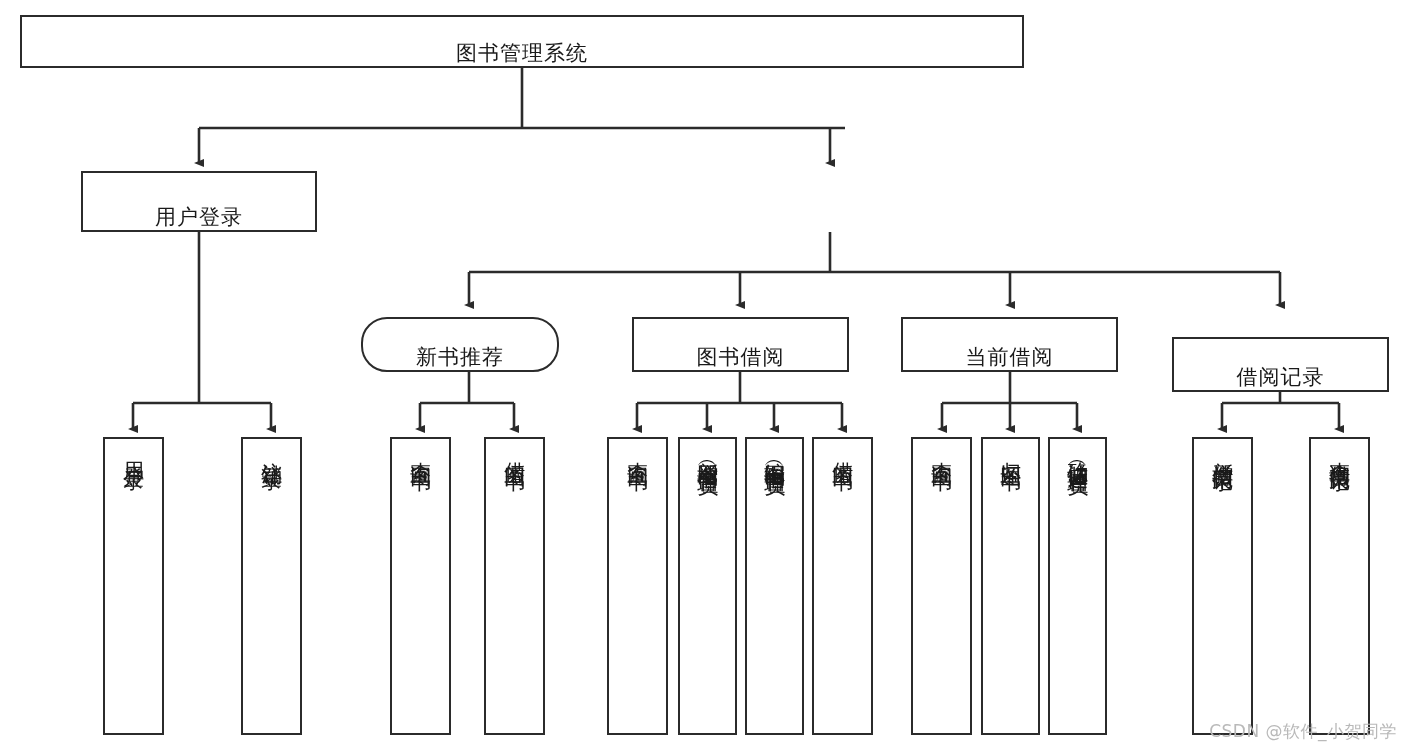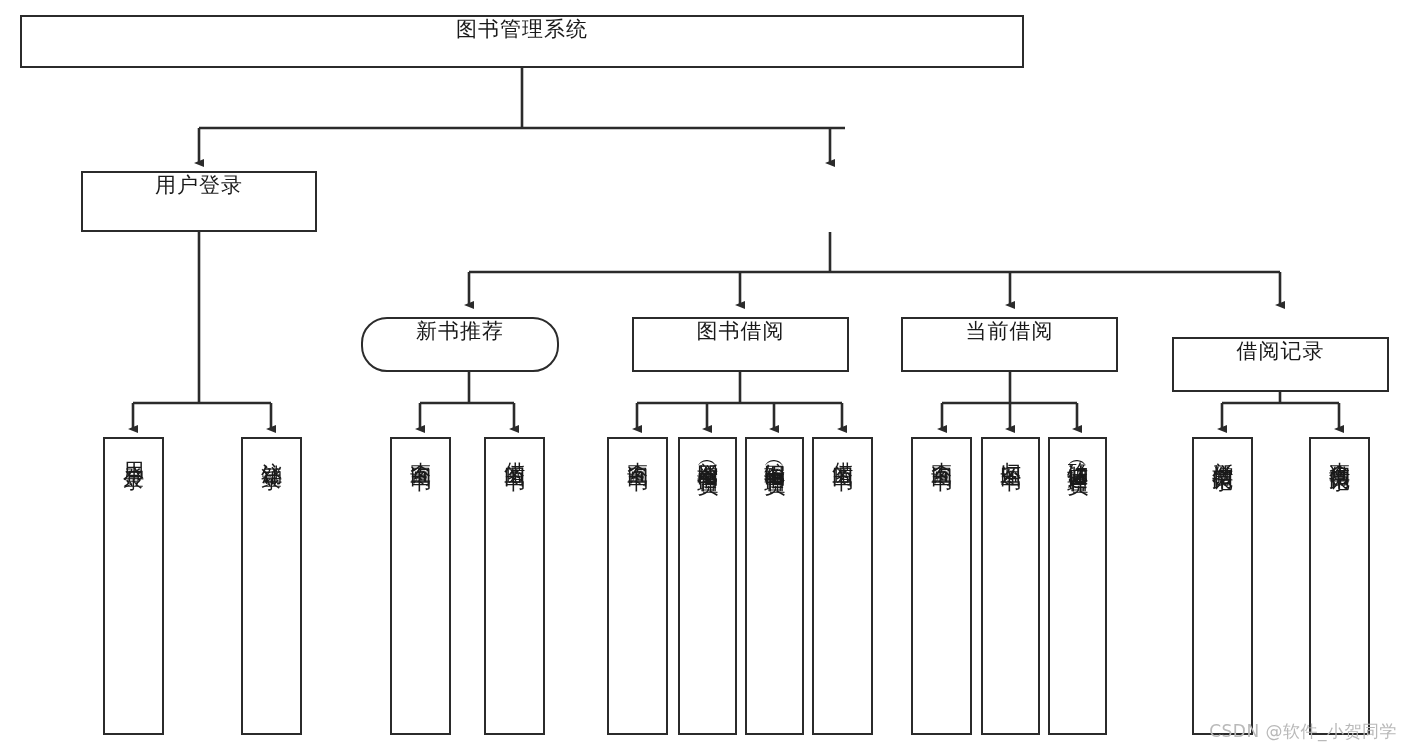--- a/index.html
+++ b/index.html
@@ -24,21 +24,21 @@
     width: 1405px;
     height: 747px;
     pointer-events: none;
   }
   .node {
     position: absolute;
     box-sizing: border-box;
     background: #ffffff;
     border: 2px solid #2b2b2b;
     display: flex;
-    align-items: flex-start;
+    align-items: flex-end;
     justify-content: center;
     color: #1a1a1a;
   }
   .node.horiz .label {
     writing-mode: horizontal-tb;
     font-size: 21px;
     letter-spacing: 1px;
     line-height: 1.2;
     white-space: nowrap;
   }

